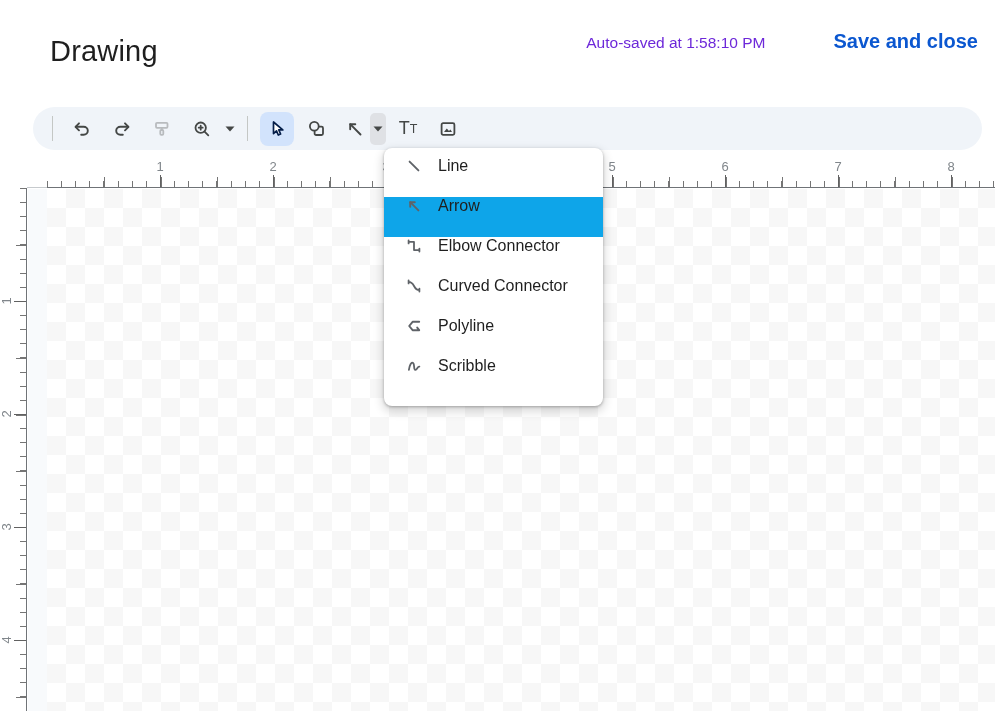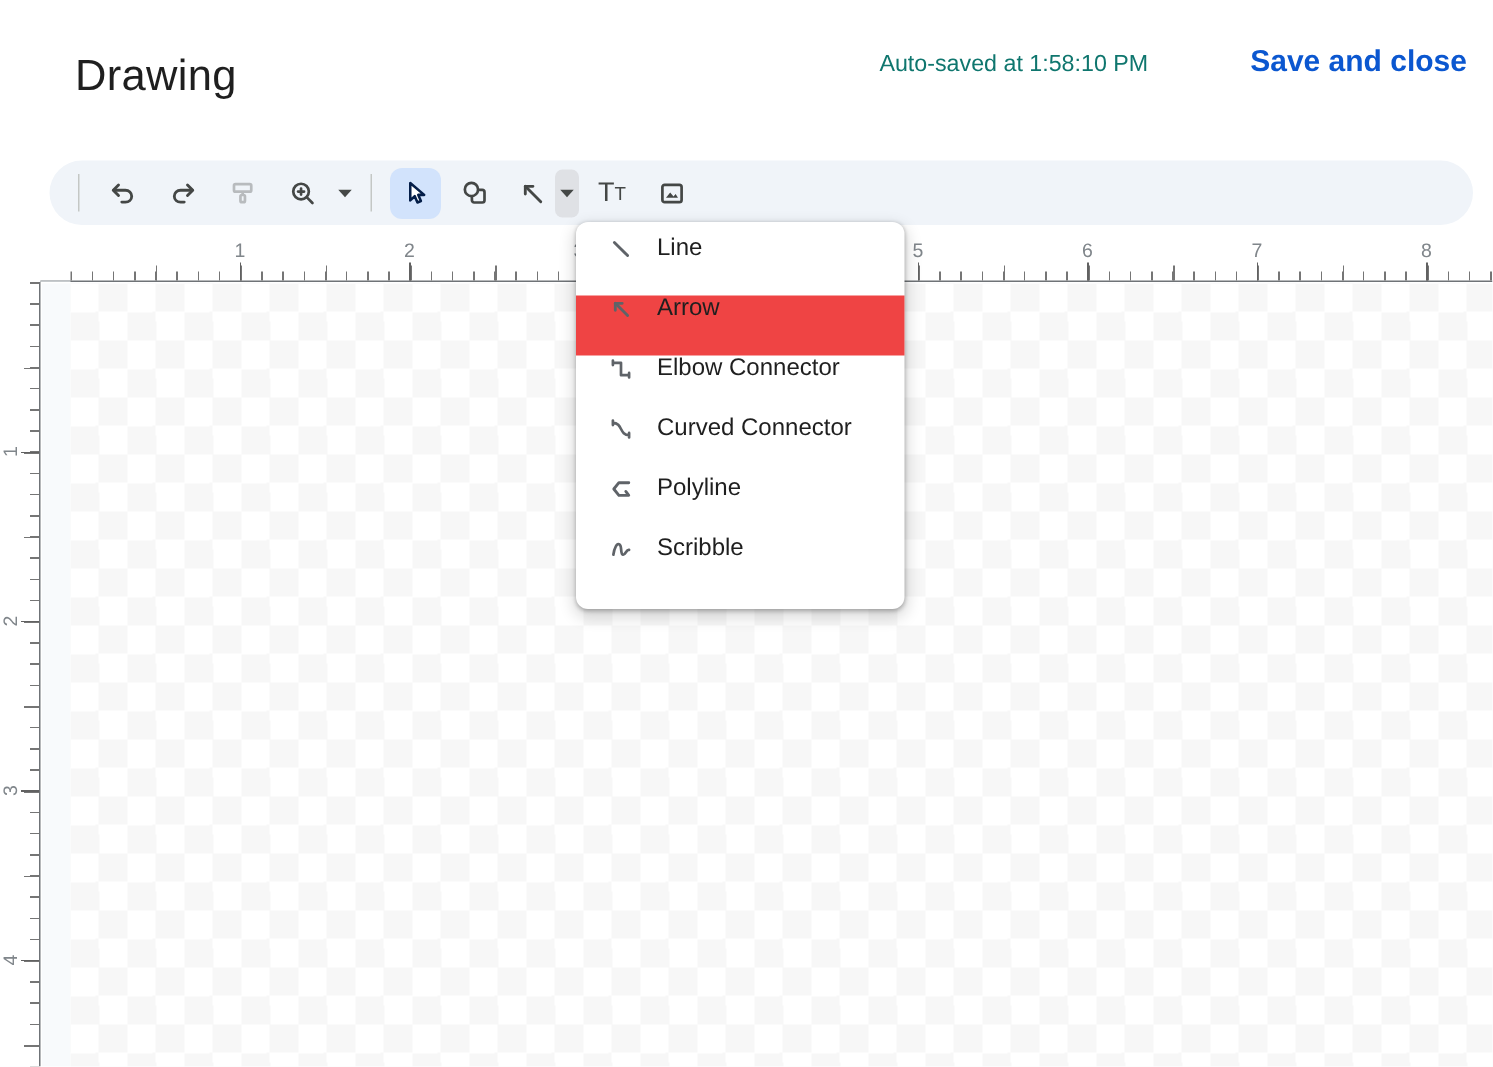--- a/index.html
+++ b/index.html
@@ -5,21 +5,21 @@
   * { margin:0; padding:0; box-sizing:border-box; }
   html,body { width:995px; height:711px; background:#fff; overflow:hidden;
               font-family:"Liberation Sans", sans-serif; }
   .stage { position:relative; width:995px; height:711px; background:#fff; }
 
   
   .page-title { position:absolute; left:50px; top:35px; font-size:29px;
                 color:#1f1f1f; letter-spacing:.2px; }
   .header-right { position:absolute; right:17px; top:30px; display:flex;
                   gap:40px; align-items:baseline; }
-  .autosave { font-size:15.5px; color:#0f766e; }
+  .autosave { font-size:15.5px; color:#6d28d9; }
   .save-close { font-size:20px; font-weight:bold; color:#0b57d0; cursor:pointer;margin-left:28px; }
 
   
   .toolbar { position:absolute; left:33px; top:107px; width:949px; height:43px;
              background:#f0f4f9; border-radius:22px; display:flex;
              align-items:center; padding:0 10px; }
   .tb-btn { display:flex; align-items:center; justify-content:center;
             height:34px; border-radius:8px; cursor:pointer; }
   .icon-btn { width:34px; margin:0 3px; }
   .actions-btn { padding:0 10px; gap:7px; font-size:15px; color:#444746; }
@@ -63,21 +63,21 @@
   .canvas-page { position:absolute; left:19px; top:0; right:0; bottom:0;
                  background:conic-gradient(#f7f7f7 0 25%, #fff 0 50%, #f7f7f7 0 75%, #fff 0);
                  background-size:38px 38px; }
 
   
   .line-menu { position:absolute; left:384px; top:148px; width:219px;
                background:#fff; border-radius:8px; padding:9px 0; z-index:20;
                box-shadow:0 1px 3px rgba(0,0,0,.28), 0 4px 10px 2px rgba(0,0,0,.14); }
   .menu-item { display:flex; align-items:flex-start; height:40px; padding-left:21px;
                gap:15px; font-size:16px; color:#1f1f1f; cursor:pointer; }
-  .menu-item.selected { background:#ef4444; }
+  .menu-item.selected { background:#0ea5e9; }
   .menu-item svg { flex:0 0 auto; }
 </style>
 </head>
 <body>
 
 <div class="stage">
 
   <div class="page-title">Drawing</div>
   <div class="header-right">
     <span class="autosave">Auto-saved at 1:58:10 PM</span>

